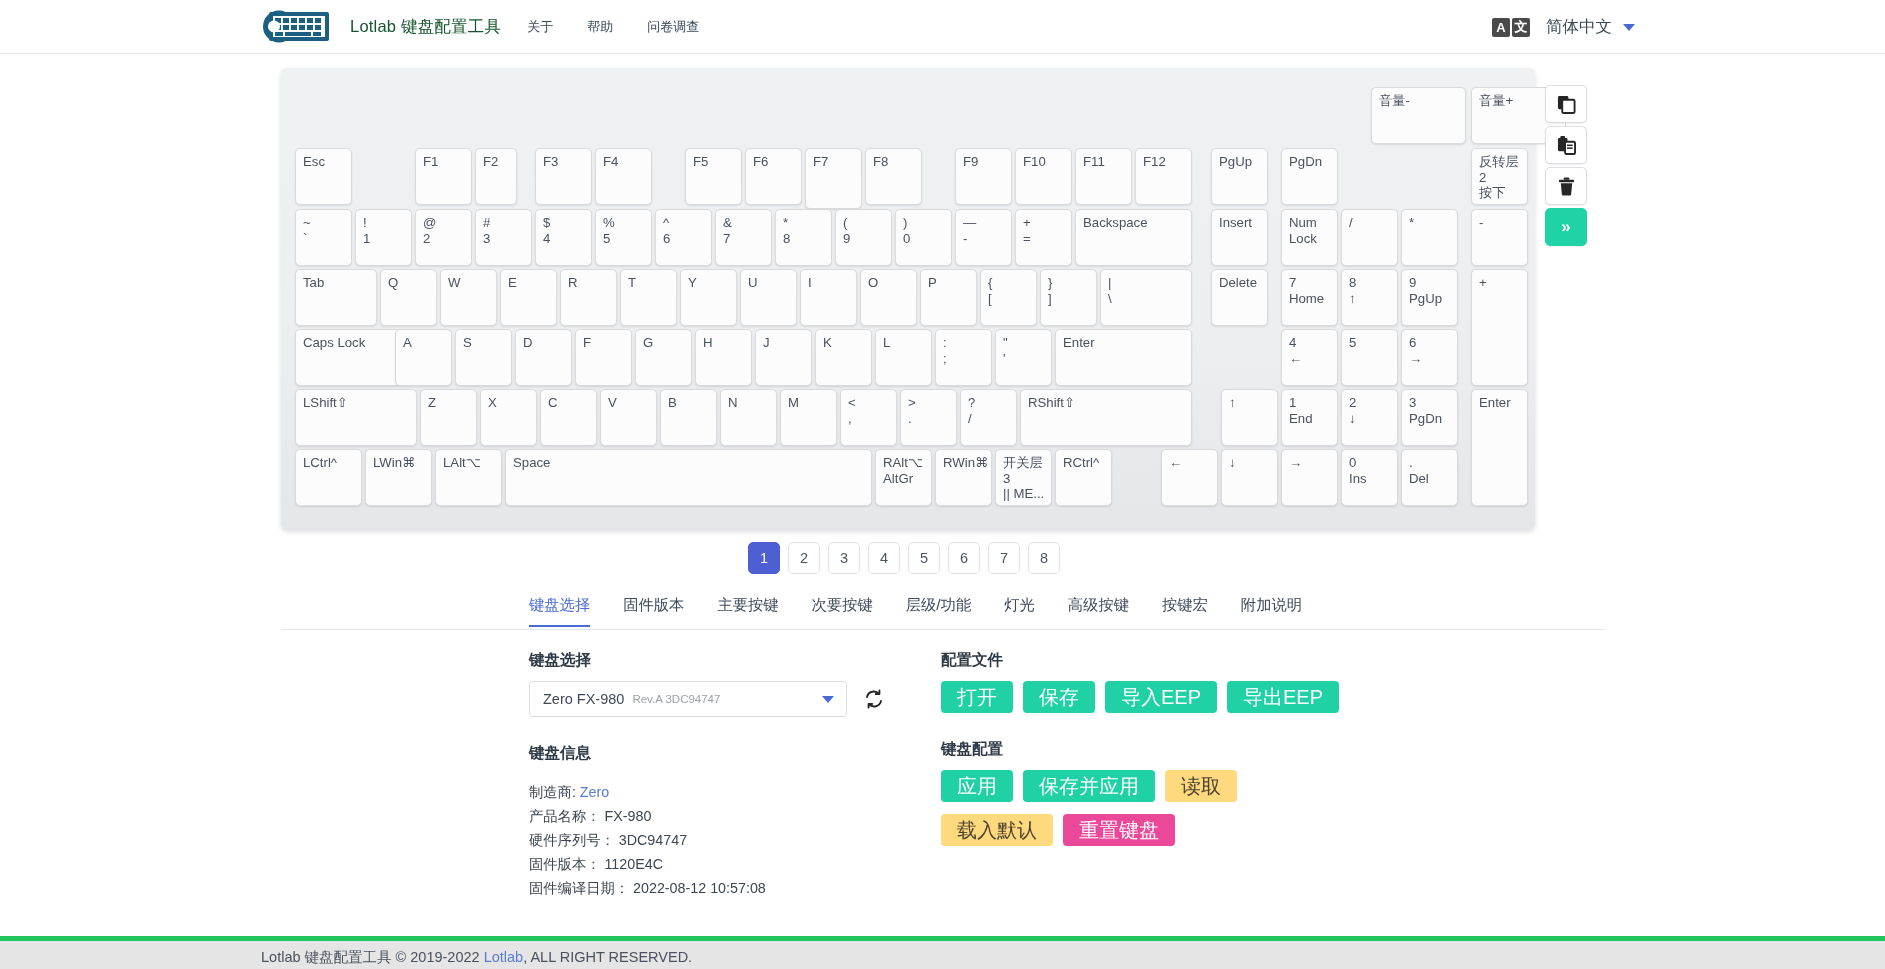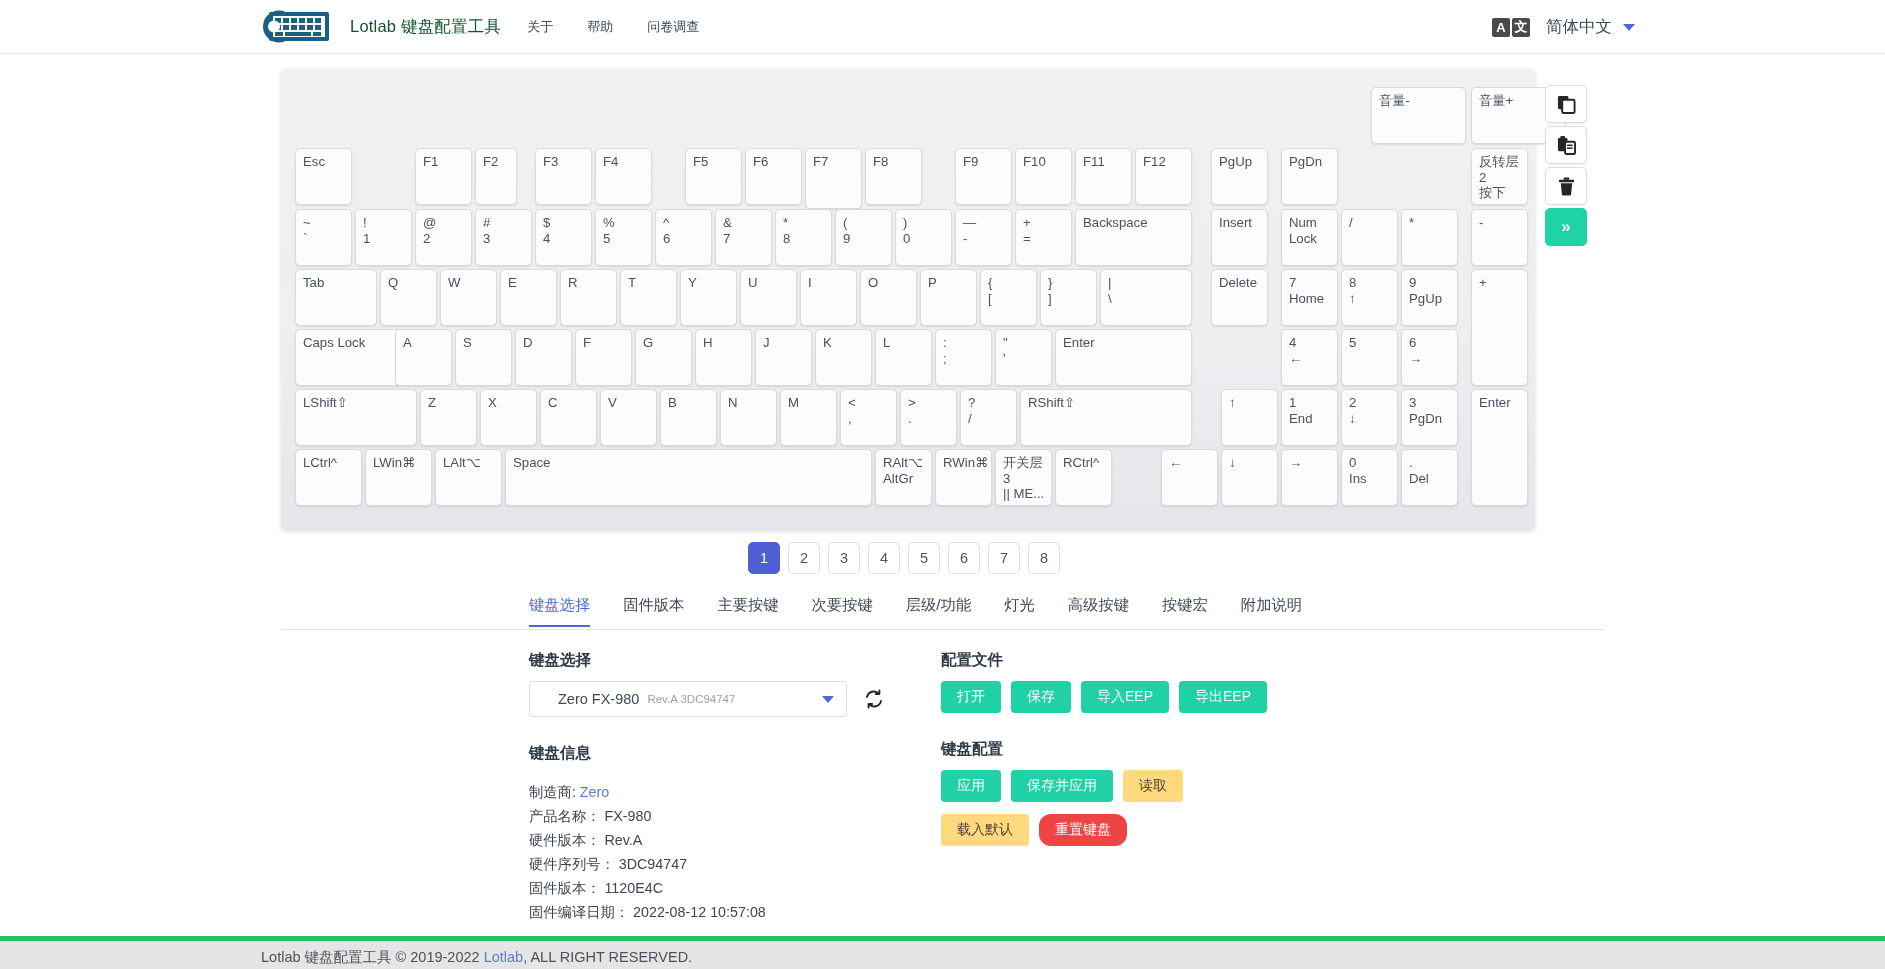--- a/index.html
+++ b/index.html
@@ -128,21 +128,21 @@
   .sec-title {
     font-size: 15.5px; font-weight: bold; color: #2f3a47;
     margin: 0 0 10px 0;
   }
   .sec-title.sp { margin-top: 26px; }
 
   .select-row { display: flex; align-items: center; }
   .select-box {
     width: 318px; height: 36px; border: 1px solid #dcdee1;
     border-radius: 4px; background: #fff; display: flex;
-    align-items: center; padding: 0 28px; position: relative;
+    align-items: center; padding: 0 13px; position: relative;
   }
   .sel-main { font-size: 14.5px; color: #404a57; }
   .sel-sub { font-size: 11.5px; color: #9aa1ab; margin-left: 8px; }
   .sel-caret {
     position: absolute; right: 12px; width: 0; height: 0;
     border-left: 6px solid transparent; border-right: 6px solid transparent;
     border-top: 7px solid #4a6bd4;
   }
   .refresh-btn {
     width: 34px; height: 36px; margin-left: 10px;
@@ -150,26 +150,26 @@
     background: transparent;
   }
 
   .info-list { margin-top: 16px; }
   .info-line { font-size: 14.3px; color: #3d4753; line-height: 24px; }
   .info-line a { color: #5b7cd6; text-decoration: none; }
 
   .btn-row { display: flex; gap: 10px; margin-bottom: 12px; flex-wrap: wrap; }
   .btn {
     height: 32px; padding: 0 16px; border: none; border-radius: 4px;
-    font-size: 14px; color: #fff; display: flex; align-items: center;
+    font-size: 20px; color: #fff; display: flex; align-items: center;
     justify-content: center; white-space: nowrap; cursor: pointer;
   }
   .btn.teal { background: #1fd1a5; }
   .btn.amber { background: #ffd97d; color: #4d4230; }
-  .btn.pink { background: #ef4444; border-radius: 12px; }
+  .btn.pink { background: #ec4899; }
 
   
   .footer {
     position: absolute; left: 0; top: 936px; width: 1885px; height: 33px;
     border-top: 5px solid #22c55e; background: #e5e5e5;
   }
   .footer-text {
     margin-left: 261px; font-size: 14.5px; color: #49525e;
     line-height: 33px;
   }
@@ -432,21 +432,20 @@
           <path d="M3 8a7 7 0 0 1 12-3.2M17 12a7 7 0 0 1-12 3.2" stroke-linecap="round"></path>
           <path d="M15.4 1.4v3.6h-3.6M4.6 18.6V15h3.6" stroke-linecap="round" stroke-linejoin="round"></path>
         </svg>
       </div>
     </div>
 
     <div class="sec-title sp">键盘信息</div>
     <div class="info-list" id="info-list">
         <div class="info-line"><span>制造商:</span><a href="#"> Zero</a></div>
         <div class="info-line"><span>产品名称：</span><span> FX-980</span></div>
-        <div class="info-line"><span>硬件版本：</span><span> Rev.A</span></div>
         <div class="info-line"><span>硬件序列号：</span><span> 3DC94747</span></div>
         <div class="info-line"><span>固件版本：</span><span> 1120E4C</span></div>
         <div class="info-line"><span>固件编译日期：</span><span> 2022-08-12 10:57:08</span></div>
       </div>
   </div>
 
   <div class="col-right">
     <div class="sec-title">配置文件</div>
     <div class="btn-row" id="cfgfile-btns">
         <div class="btn teal">打开</div>

